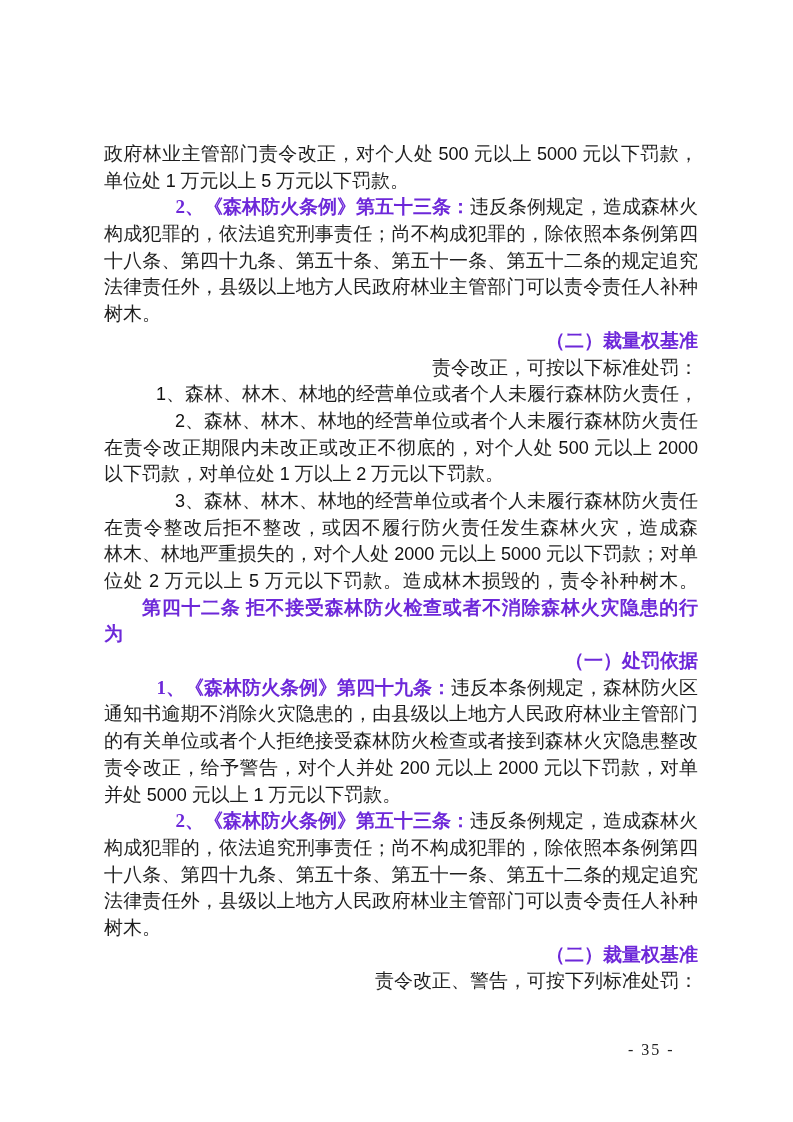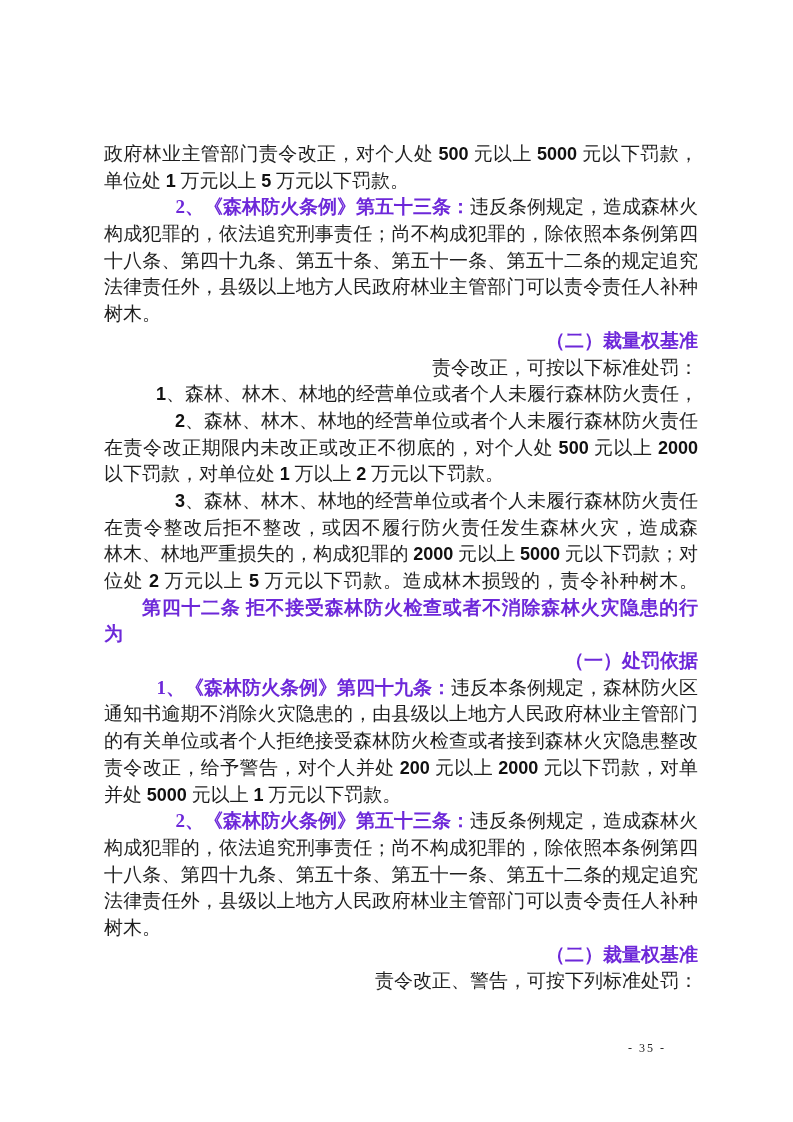--- a/index.html
+++ b/index.html
@@ -35,31 +35,31 @@
   }
   .line.indent { padding-left: 38px; text-align: right; }
   .line span.normal { font-family: "Liberation Serif", "DejaVu Serif", serif; }
   .line span.bold {
     font-family: Liberation Serif, serif;
     font-weight: 700;
     color: #6d28d9;
   }
   .line span.num {
     font-family: "Liberation Sans", "DejaVu Sans", sans-serif;
-    font-weight: 700;
+    font-weight: 400;
     font-size: 0.95em;
     color: #111111;
   }
   .page-number {
     position: absolute;
     left: 628px;
     top: 1041px;
     width: 80px;
     font-family: "Liberation Serif", "DejaVu Serif", serif;
-    font-size: 12px;
+    font-size: 16px;
     letter-spacing: 2px;
     color: #222222;
     text-align: left;
   }
 </style>
 </head>
 <body>
 
 <div class="page">
   <div class="doc-body">
@@ -71,21 +71,21 @@
       <div class="line justify"><span class="normal">法律责任外，县级以上地方人民政府林业主管部门可以责令责任人补种</span></div>
       <div class="line"><span class="normal">树木。</span></div>
       <div class="line indent"><span class="bold">（二）裁量权基准</span></div>
       <div class="line indent"><span class="normal">责令改正，可按以下标准处罚：</span></div>
       <div class="line indent justify"><span class="num">1</span><span class="normal">、森林、林木、林地的经营单位或者个人未履行森林防火责任，经</span></div>
       <div class="line indent justify"><span class="num">2</span><span class="normal">、森林、林木、林地的经营单位或者个人未履行森林防火责任的，</span></div>
       <div class="line justify"><span class="normal">在责令改正期限内未改正或改正不彻底的，对个人处 </span><span class="num">500</span><span class="normal"> 元以上 </span><span class="num">2000</span></div>
       <div class="line"><span class="normal">以下罚款，对单位处 </span><span class="num">1</span><span class="normal"> 万以上 </span><span class="num">2</span><span class="normal"> 万元以下罚款。</span></div>
       <div class="line indent justify"><span class="num">3</span><span class="normal">、森林、林木、林地的经营单位或者个人未履行森林防火责任的，</span></div>
       <div class="line justify"><span class="normal">在责令整改后拒不整改，或因不履行防火责任发生森林火灾，造成森林、</span></div>
-      <div class="line justify"><span class="normal">林木、林地严重损失的，构成犯罪的 </span><span class="num">2000</span><span class="normal"> 元以上 </span><span class="num">5000</span><span class="normal"> 元以下罚款；对单</span></div>
+      <div class="line justify"><span class="normal">林木、林地严重损失的，对个人处 </span><span class="num">2000</span><span class="normal"> 元以上 </span><span class="num">5000</span><span class="normal"> 元以下罚款；对单</span></div>
       <div class="line justify"><span class="normal">位处 </span><span class="num">2</span><span class="normal"> 万元以上 </span><span class="num">5</span><span class="normal"> 万元以下罚款。造成林木损毁的，责令补种树木。</span></div>
       <div class="line indent justify"><span class="bold">第四十二条 拒不接受森林防火检查或者不消除森林火灾隐患的行</span></div>
       <div class="line"><span class="bold">为</span></div>
       <div class="line indent"><span class="bold">（一）处罚依据</span></div>
       <div class="line indent justify"><span class="bold">1、《森林防火条例》第四十九条：</span><span class="normal">违反本条例规定，森林防火区内</span></div>
       <div class="line justify"><span class="normal">通知书逾期不消除火灾隐患的，由县级以上地方人民政府林业主管部门</span></div>
       <div class="line justify"><span class="normal">的有关单位或者个人拒绝接受森林防火检查或者接到森林火灾隐患整改</span></div>
       <div class="line justify"><span class="normal">责令改正，给予警告，对个人并处 </span><span class="num">200</span><span class="normal"> 元以上 </span><span class="num">2000</span><span class="normal"> 元以下罚款，对单位</span></div>
       <div class="line"><span class="normal">并处 </span><span class="num">5000</span><span class="normal"> 元以上 </span><span class="num">1</span><span class="normal"> 万元以下罚款。</span></div>
       <div class="line indent justify"><span class="bold">2、《森林防火条例》第五十三条：</span><span class="normal">违反条例规定，造成森林火灾，</span></div>

